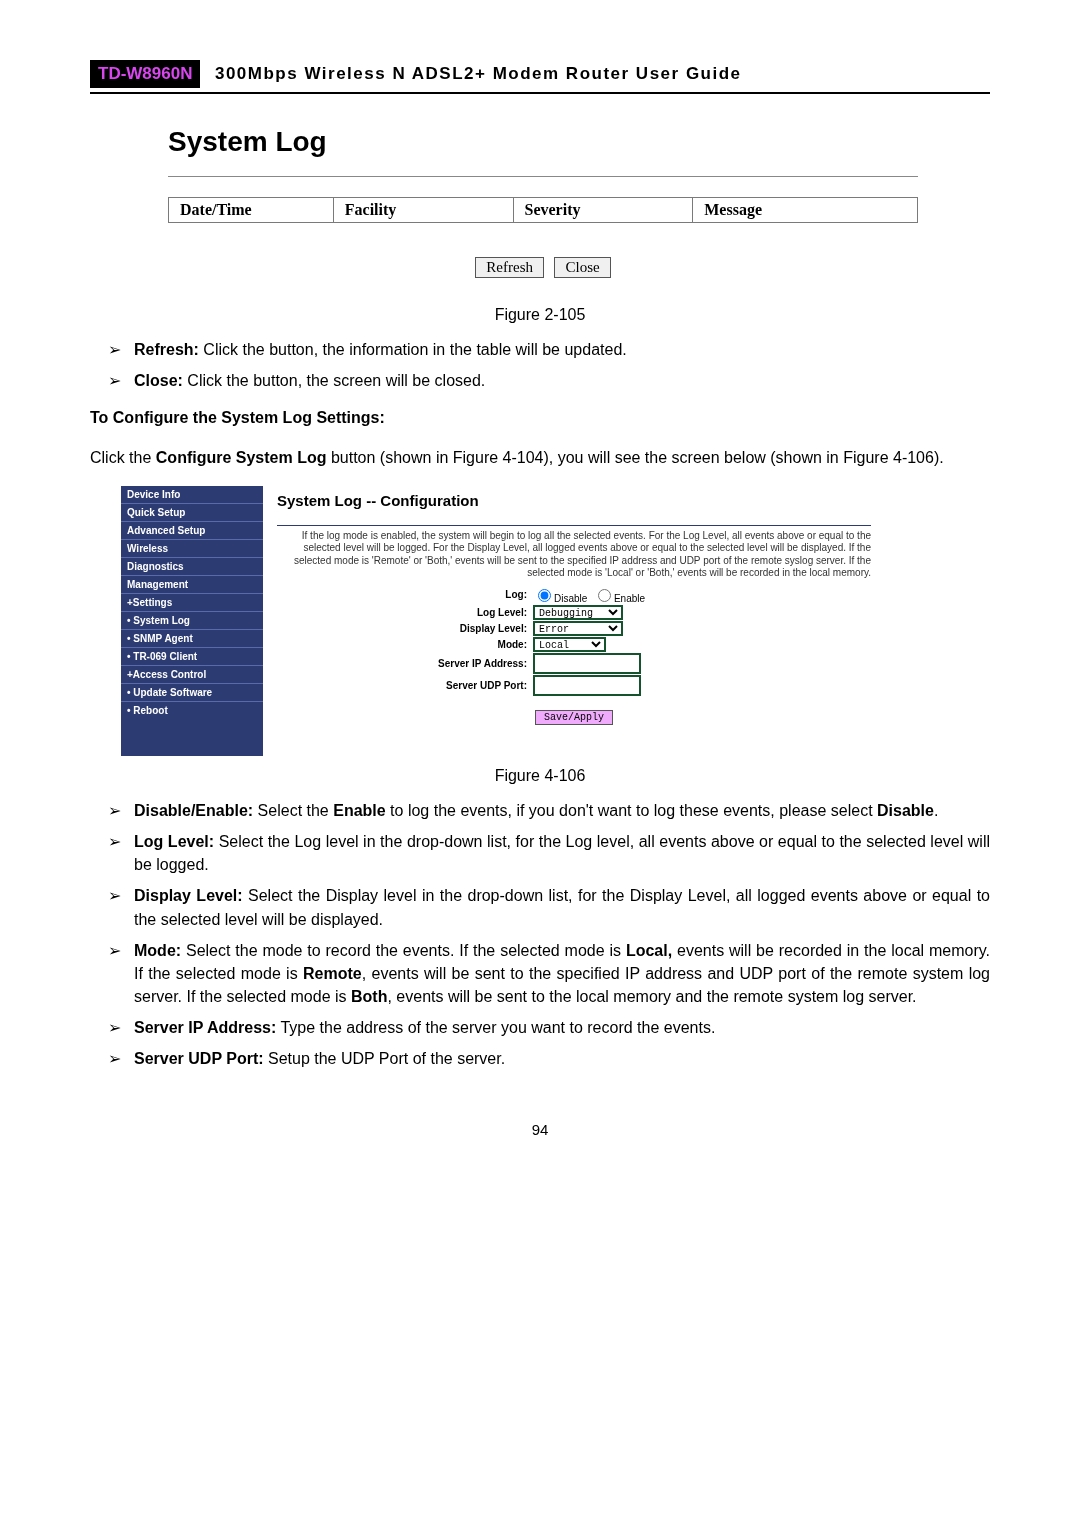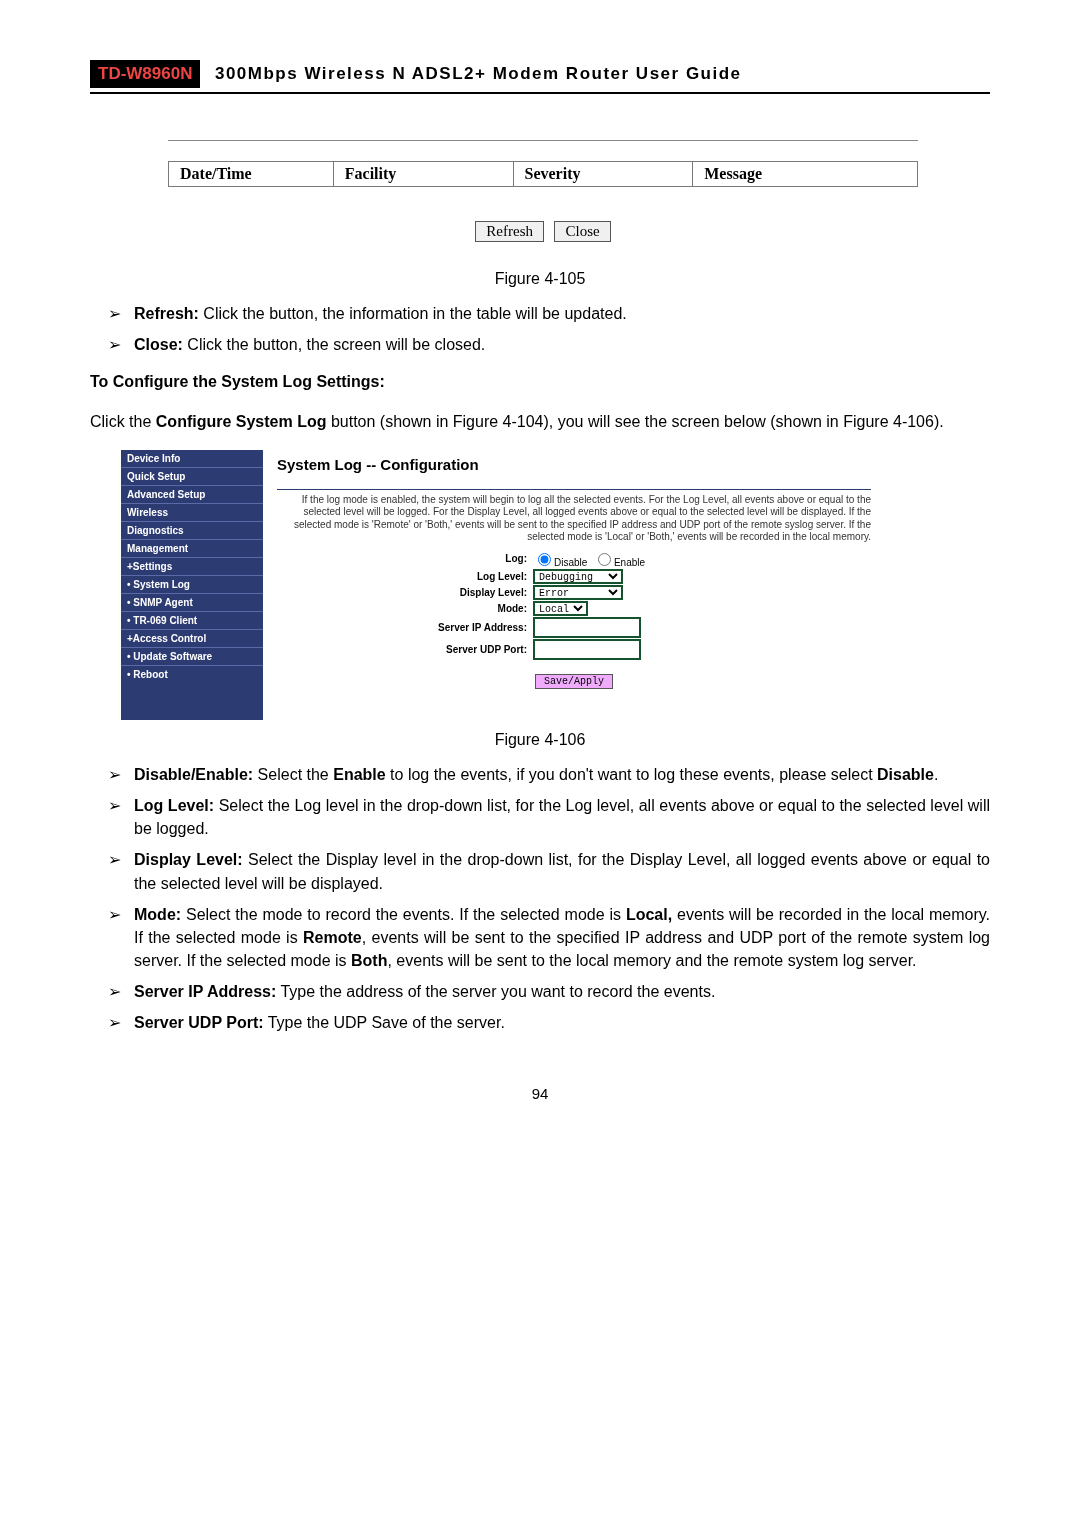--- a/index.html
+++ b/index.html
@@ -12,21 +12,21 @@
   }
   .page {
     padding: 50px 90px 60px 90px;
   }
   .header-bar {
     margin: 10px 0 3px 0;
   }
   .header-bar .model {
     display: inline-block;
     background: #000;
-    color: #ef4444;
+    color: #d946ef;
     font-weight: bold;
     padding: 4px 8px;
     font-size: 17px;
     vertical-align: middle;
   }
   .header-bar .title {
     display: inline-block;
     font-weight: bold;
     font-size: 17px;
     letter-spacing: 1.5px;
@@ -120,21 +120,21 @@
   .cfg-main .desc { font-size: 10px; color:#333; margin: 4px 0 6px 0; line-height:1.25;text-align:right;}
   .cfg-form-row { display: flex; align-items: center; font-size:10px; margin:1px 0;}
   .cfg-form-row .lbl { width: 250px; text-align: right; font-weight: bold; padding-right: 6px;}
   .cfg-form-row select, .cfg-form-row input[type=text] {
     font-family: "Courier New", monospace;
     font-size: 10px; height: 15px;
     border:2px solid #14532d;
     background:#fff;
   }
   .cfg-form-row select.w1{width:90px}
-  .cfg-form-row select.w2{width:55px}
+  .cfg-form-row select.w2{width:73px}
   .cfg-form-row input.w3{width:100px}
   .cfg-radio { font-family: Arial; font-size:10px;}
   .cfg-apply { text-align:center; margin-top:14px;}
   .cfg-apply button{
     font-family:"Courier New",monospace; font-size:10px;
     border:1px solid #555; background:#f0abfc; padding:1px 8px;
   }
 
   .page-num { text-align: center; font-size: 15px; margin-top: 50px; }
 </style>
@@ -143,37 +143,38 @@
 
 <div class="page">
 
   <div class="header-bar">
     <span class="model">TD-W8960N</span>
     <span class="title">300Mbps  Wireless  N  ADSL2+  Modem  Router  User  Guide</span>
   </div>
   <hr class="thick-hr">
 
   <div class="syslog-box">
+    <h2>System Log</h2>
     <hr class="hr1">
     <table class="syslog-table">
       <tbody>
           <tr>
         <td>Date/Time</td>
         <td>Facility</td>
         <td>Severity</td>
         <td>Message</td>
       </tr>
     </tbody>
       </table>
     <div class="btn-row">
       <button>Refresh</button>
       <button>Close</button>
     </div>
   </div>
-  <div class="fig-caption">Figure 4-105</div>
+  <div class="fig-caption">Figure 2-105</div>
 
   <div class="body-text">
     <ul class="arrow">
       <li>
         <span class="bold">Refresh:</span><span> Click the button, the information in the table will be updated.</span>
       </li>
       <li>
         <span class="bold">Close:</span><span> Click the button, the screen will be closed.</span>
       </li>
     </ul>
@@ -250,19 +251,19 @@
       <li>
         <span class="bold">Display Level:</span><span> Select the Display level in the drop-down list, for the Display Level, all logged events above or equal to the selected level will be displayed.</span>
       </li>
       <li>
         <span class="bold">Mode:</span><span> Select the mode to record the events. If the selected mode is </span><span class="bold">Local,</span><span> events will be recorded in the local memory. If the selected mode is </span><span class="bold">Remote</span><span>, events will be sent to the specified IP address and UDP port of the remote system log server. If the selected mode is </span><span class="bold">Both</span><span>, events will be sent to the local memory and the remote system log server.</span>
       </li>
       <li>
         <span class="bold">Server IP Address:</span><span> Type the address of the server you want to record the events.</span>
       </li>
       <li>
-        <span class="bold">Server UDP Port:</span><span> Type the UDP Save of the server.</span>
+        <span class="bold">Server UDP Port:</span><span> Setup the UDP Port of the server.</span>
       </li>
     </ul>
   </div>
 
   <div class="page-num">94</div>
 </div>
 
 </body></html>

